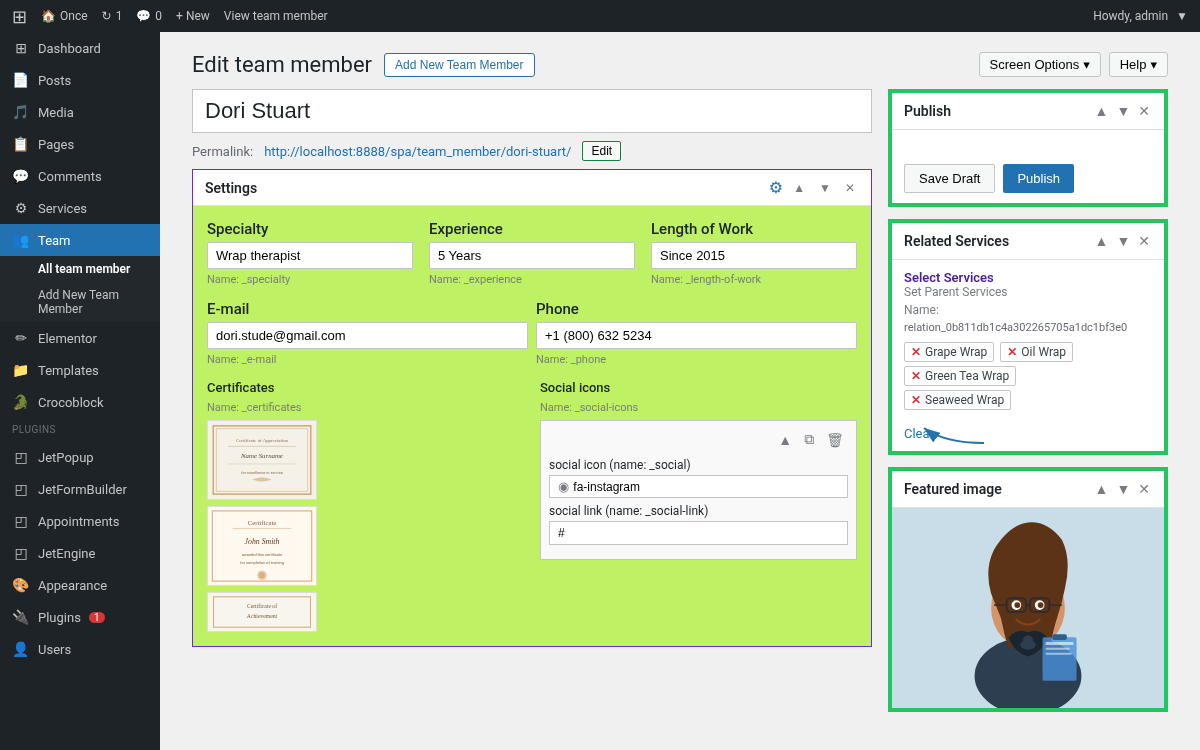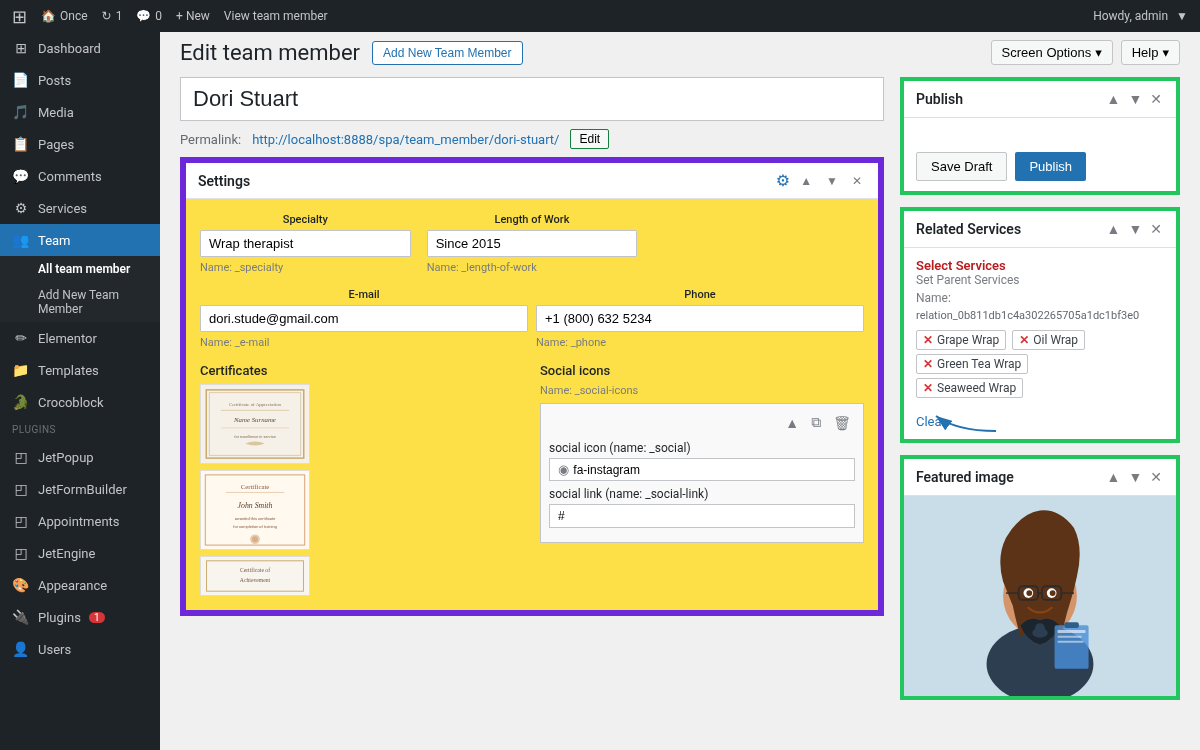--- a/index.html
+++ b/index.html
@@ -21,21 +21,21 @@
     .sidebar { width: 160px; background: #1d2327; flex-shrink: 0; overflow-y: auto; color: #c3c4c7; }
     .sidebar-item { display: flex; align-items: center; gap: 8px; padding: 8px 12px; cursor: pointer; font-size: 13px; white-space: nowrap; }
     .sidebar-item.active { background: #2271b1; color: #fff; }
     .sidebar-item .icon { font-size: 14px; width: 18px; text-align: center; flex-shrink: 0; }
     .sidebar-submenu { background: #23282d; }
     .sidebar-submenu .sub-item { padding: 6px 12px 6px 38px; cursor: pointer; color: #c3c4c7; font-size: 12px; }
     .sidebar-submenu .sub-item.active { color: #fff; font-weight: 600; }
     .plugins-label { padding: 6px 12px; font-size: 10px; color: #6b7079; letter-spacing: 0.5px; text-transform: uppercase; }
 
     
-    .main { flex: 1; overflow-y: auto; padding: 0; background: #f0f0f1; }
+    .main { flex: 1; overflow-y: auto; padding: 12px; background: #f0f0f1; }
     .main-header { background: #f0f0f1; padding: 8px 20px 0 20px; display: flex; align-items: center; justify-content: space-between; }
     .main-header-left { display: flex; align-items: center; gap: 12px; }
     .page-title { font-size: 22px; font-weight: 400; color: #1d2327; }
     .btn-add-new { border: 1px solid #2271b1; color: #2271b1; background: #fff; padding: 4px 10px; border-radius: 3px; cursor: pointer; font-size: 12px; }
     .main-header-right { display: flex; gap: 8px; }
     .screen-options-btn { background: #f6f7f7; border: 1px solid #c3c4c7; padding: 4px 10px; border-radius: 3px; cursor: pointer; font-size: 13px; display: flex; align-items: center; gap: 4px; }
     .help-btn { background: #f6f7f7; border: 1px solid #c3c4c7; padding: 4px 10px; border-radius: 3px; cursor: pointer; font-size: 13px; display: flex; align-items: center; gap: 4px; }
 
     
     .content-area { display: flex; gap: 16px; padding: 12px 20px 20px 20px; }
@@ -44,31 +44,31 @@
 
     
     .name-input { width: 100%; border: 1px solid #c3c4c7; padding: 8px 12px; font-size: 22px; color: #1d2327; border-radius: 0; outline: none; background: #fff; }
 
     
     .permalink-bar { display: flex; align-items: center; gap: 11px; margin: 8px 0; font-size: 13px; color: #646970; }
     .permalink-bar a { color: #2271b1; text-decoration: none; }
     .edit-btn { border: 1px solid #15803d; background: #f6f7f7; padding: 2px 8px; font-size: 12px; cursor: pointer; border-radius: 2px; }
 
     
-    .metabox { background: #fde047; border: 6px solid #6d28d9; }
+    .metabox { background: #bef264; border: 1px solid #6d28d9; }
     .metabox-header { display: flex; align-items: center; justify-content: space-between; padding: 8px 12px; border-bottom: 1px solid #e0e0e0; background: #fff; }
     .metabox-title { font-size: 14px; font-weight: 600; color: #1d2327; }
     .metabox-controls { display: flex; align-items: center; gap: 6px; }
     .metabox-controls .ctrl-btn { background: none; border: none; cursor: pointer; color: #787c82; font-size: 12px; padding: 2px 4px; }
     .gear-icon { color: #2271b1; font-size: 16px; cursor: pointer; }
 
     
     .settings-grid { padding: 14px; display: grid; grid-template-columns: 1fr 1fr 1fr; gap: 16px; }
     .field-group { display: flex; flex-direction: column; gap: 4px; }
-    .field-label { font-size: 11px; color: #1d2327; font-weight: 500; text-align: center; }
+    .field-label { font-size: 15px; color: #1d2327; font-weight: 500; }
     .field-name { font-size: 11px; color: #787c82; }
     .field-input { border: 1px solid #c3c4c7; padding: 5px 8px; font-size: 13px; background: #fff; outline: none; border-radius: 1px; }
 
     .settings-grid2 { padding: 0 14px 14px 14px; display: grid; grid-template-columns: 1fr 1fr; gap: 8px; }
 
     
     .lower-grid { padding: 0 14px 14px 14px; display: grid; grid-template-columns: 1fr 1fr; gap: 16px; }
     .cert-section, .social-section { display: flex; flex-direction: column; gap: 6px; }
     .section-label { font-size: 13px; font-weight: 500; color: #1d2327; }
     .section-name { font-size: 11px; color: #787c82; }
@@ -89,21 +89,21 @@
 
     
     .side-metabox { background: #fff; border: 4px solid #22c55e; margin-bottom: 12px; }
     .side-metabox-header { display: flex; align-items: center; justify-content: space-between; padding: 8px 12px; background: #fff; border-bottom: 1px solid #e0e0e0; }
     .side-metabox-title { font-size: 14px; font-weight: 600; color: #1d2327; }
     .side-metabox-controls { display: flex; gap: 4px; }
     .smb-btn { background: none; border: none; cursor: pointer; color: #787c82; font-size: 14px; padding: 2px; }
 
     
     .related-services-body { padding: 10px 12px; }
-    .rs-select-label { font-size: 13px; font-weight: 600; color: #b91c1c; }
+    .rs-select-label { font-size: 13px; font-weight: 600; color: #4c1d95; }
     .rs-sub-label { font-size: 12px; color: #787c82; margin-bottom: 4px; }
     .rs-name { font-size: 11px; color: #646970; margin-bottom: 8px; word-break: break-all; }
     .rs-tags { display: flex; flex-direction: column; gap: 4px; }
     .rs-tag-row { display: flex; align-items: center; gap: 6px; }
     .rs-tag { display: inline-flex; align-items: center; gap: 4px; background: #fff; border: 1px solid #c3c4c7; border-radius: 2px; padding: 2px 6px; font-size: 12px; }
     .rs-tag .x-btn { color: #d63638; cursor: pointer; font-size: 12px; font-weight: bold; }
     .rs-clear { color: #2271b1; text-decoration: none; font-size: 13px; margin-top: 8px; display: inline-block; cursor: pointer; }
 
     
     .featured-image-body { padding: 0; overflow: hidden; }
@@ -277,20 +277,25 @@
             </div>
           </div>
 
           <div class="settings-grid">
             <div class="field-group">
               <span class="field-label">Specialty</span>
               <input type="text" class="field-input" value="Wrap therapist" style="">
               <span class="field-name">Name: _specialty</span>
             </div>
             <div class="field-group">
+              <span class="field-label">Experience</span>
+              <input type="text" class="field-input" value="5 Years" style="">
+              <span class="field-name">Name: _experience</span>
+            </div>
+            <div class="field-group">
               <span class="field-label">Length of Work</span>
               <input type="text" class="field-input" value="Since 2015" style="">
               <span class="field-name">Name: _length-of-work</span>
             </div>
           </div>
 
           <div class="settings-grid2">
             <div class="field-group">
               <span class="field-label">E-mail</span>
               <input type="email" class="field-input" value="dori.stude@gmail.com" style="">
@@ -300,20 +305,21 @@
               <span class="field-label">Phone</span>
               <input type="text" class="field-input" value="+1 (800) 632 5234" style="">
               <span class="field-name">Name: _phone</span>
             </div>
           </div>
 
           <div class="lower-grid">
 
             <div class="cert-section">
               <span class="section-label">Certificates</span>
+              <span class="section-name">Name: _certificates</span>
               <div class="cert-thumbnails">
 
                 <div class="cert-thumb">
                   <svg viewBox="0 0 110 80" xmlns="http://www.w3.org/2000/svg">
                     <rect width="110" height="80" fill="#f5f0e8"></rect>
                     <rect x="5" y="5" width="100" height="70" fill="none" stroke="#c9a96e" stroke-width="1.5"></rect>
                     <rect x="8" y="8" width="94" height="64" fill="none" stroke="#c9a96e" stroke-width="0.5"></rect>
                     <text x="55" y="22" text-anchor="middle" font-size="5" fill="#8b7355" font-family="serif">Certificate of Appreciation</text>
                     <line x1="20" y1="26" x2="90" y2="26" stroke="#c9a96e" stroke-width="0.5"></line>
                     <text x="55" y="38" text-anchor="middle" font-size="7" fill="#5a4a3a" font-family="serif" font-style="italic">Name Surname</text>

